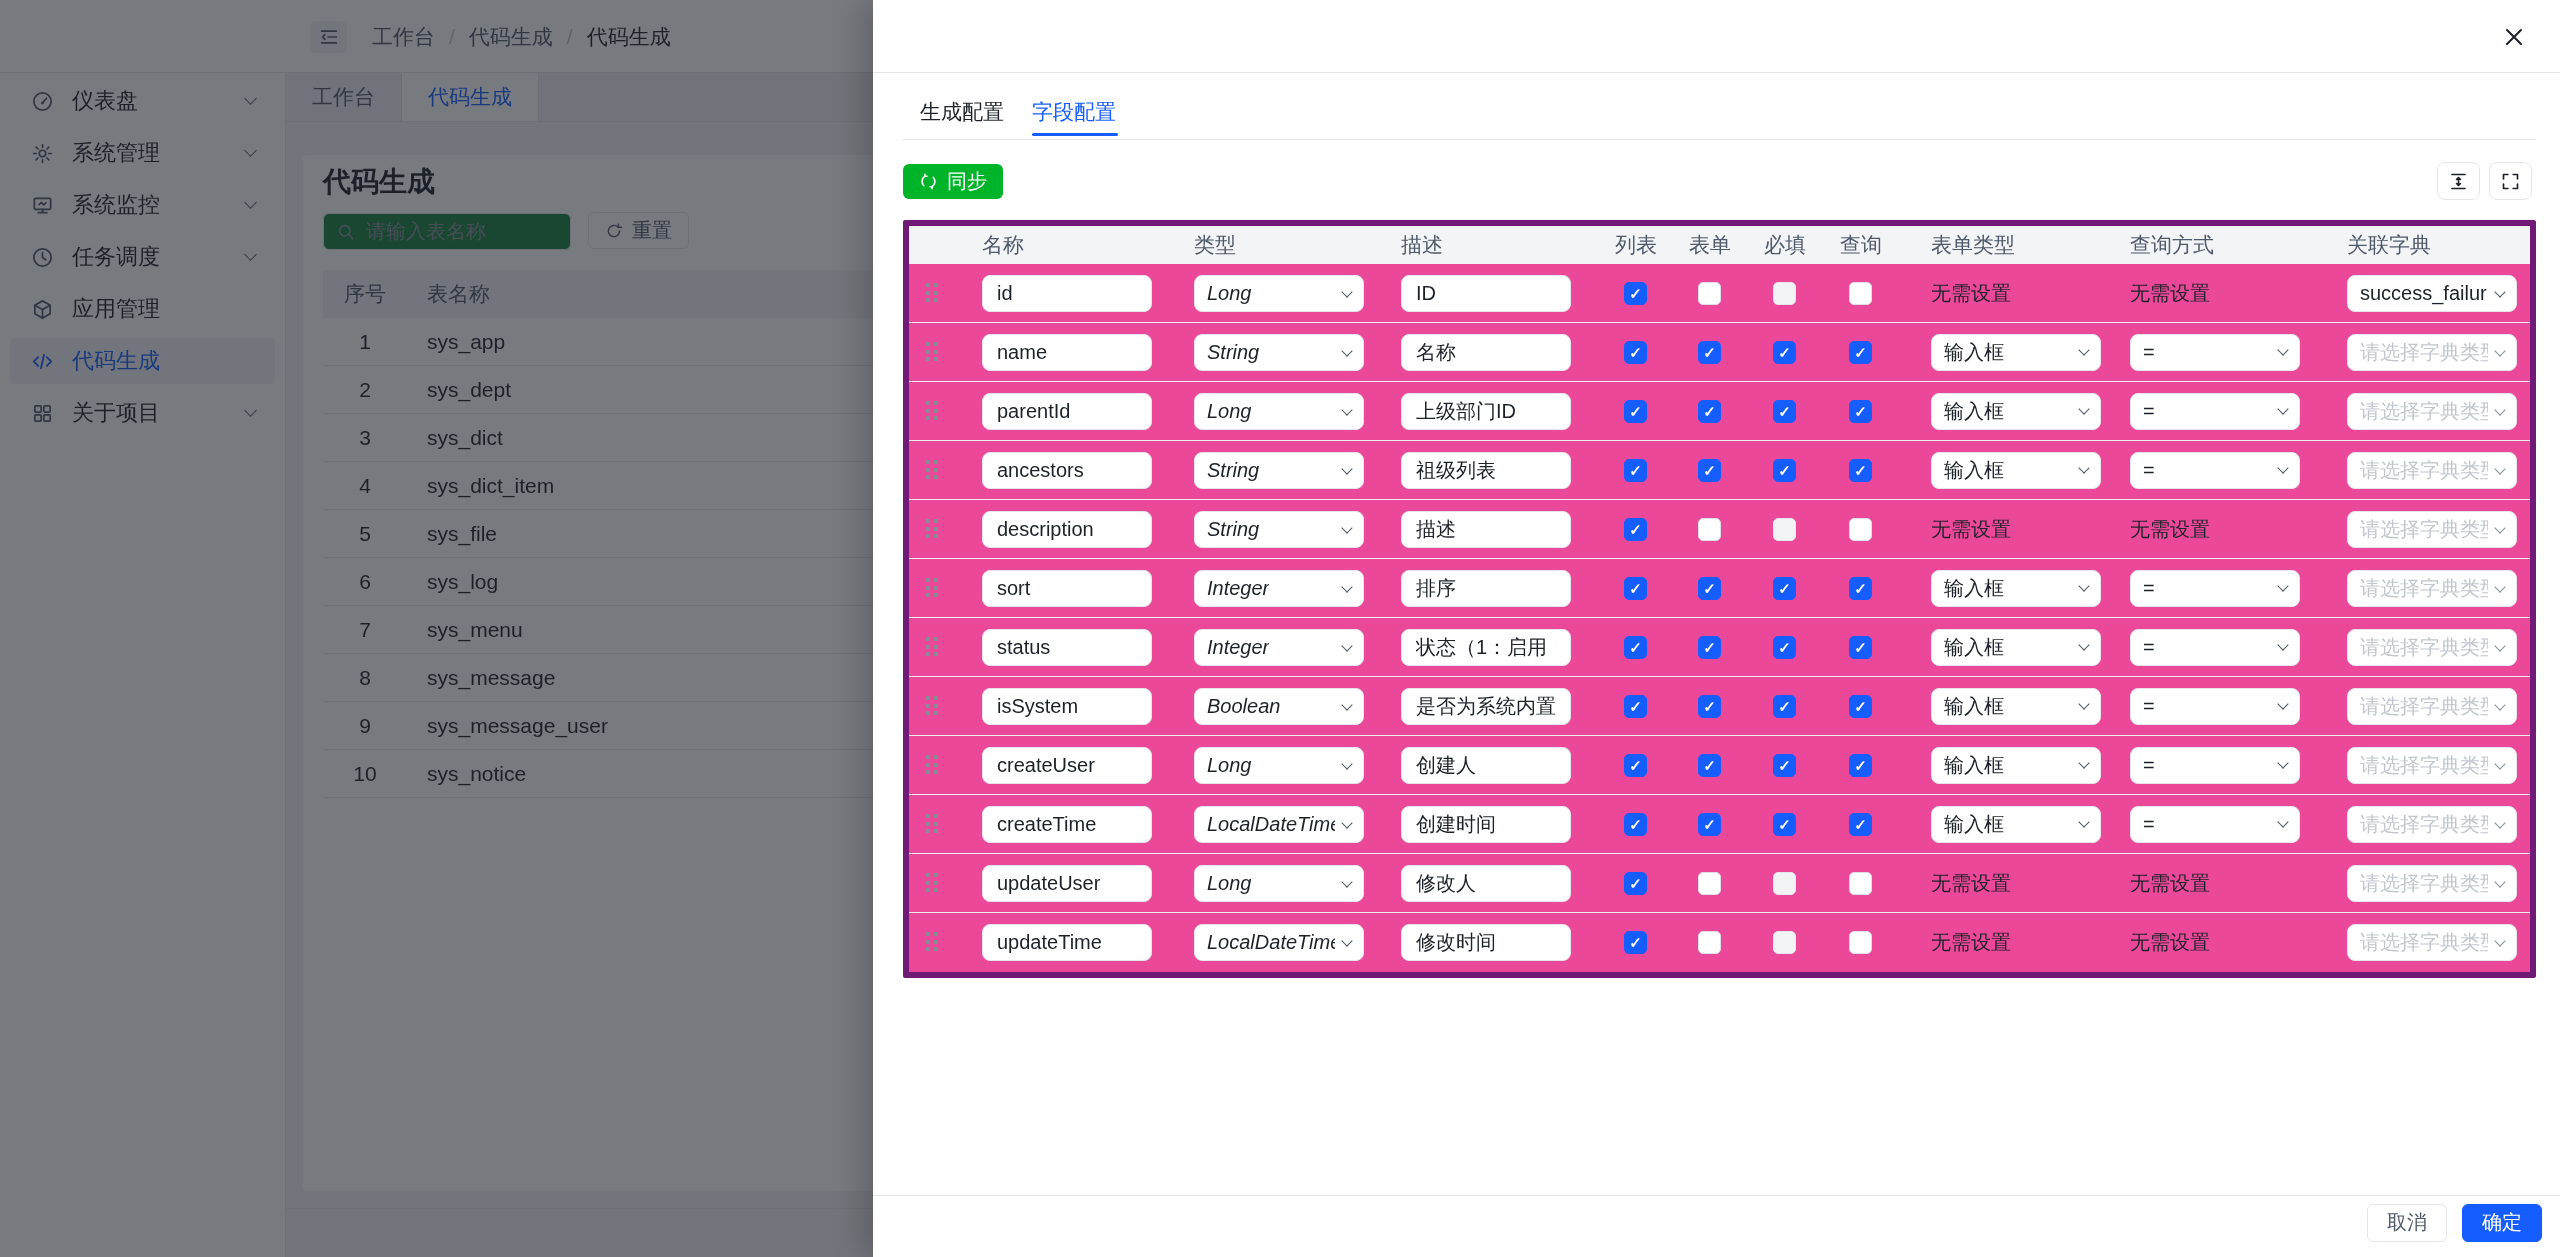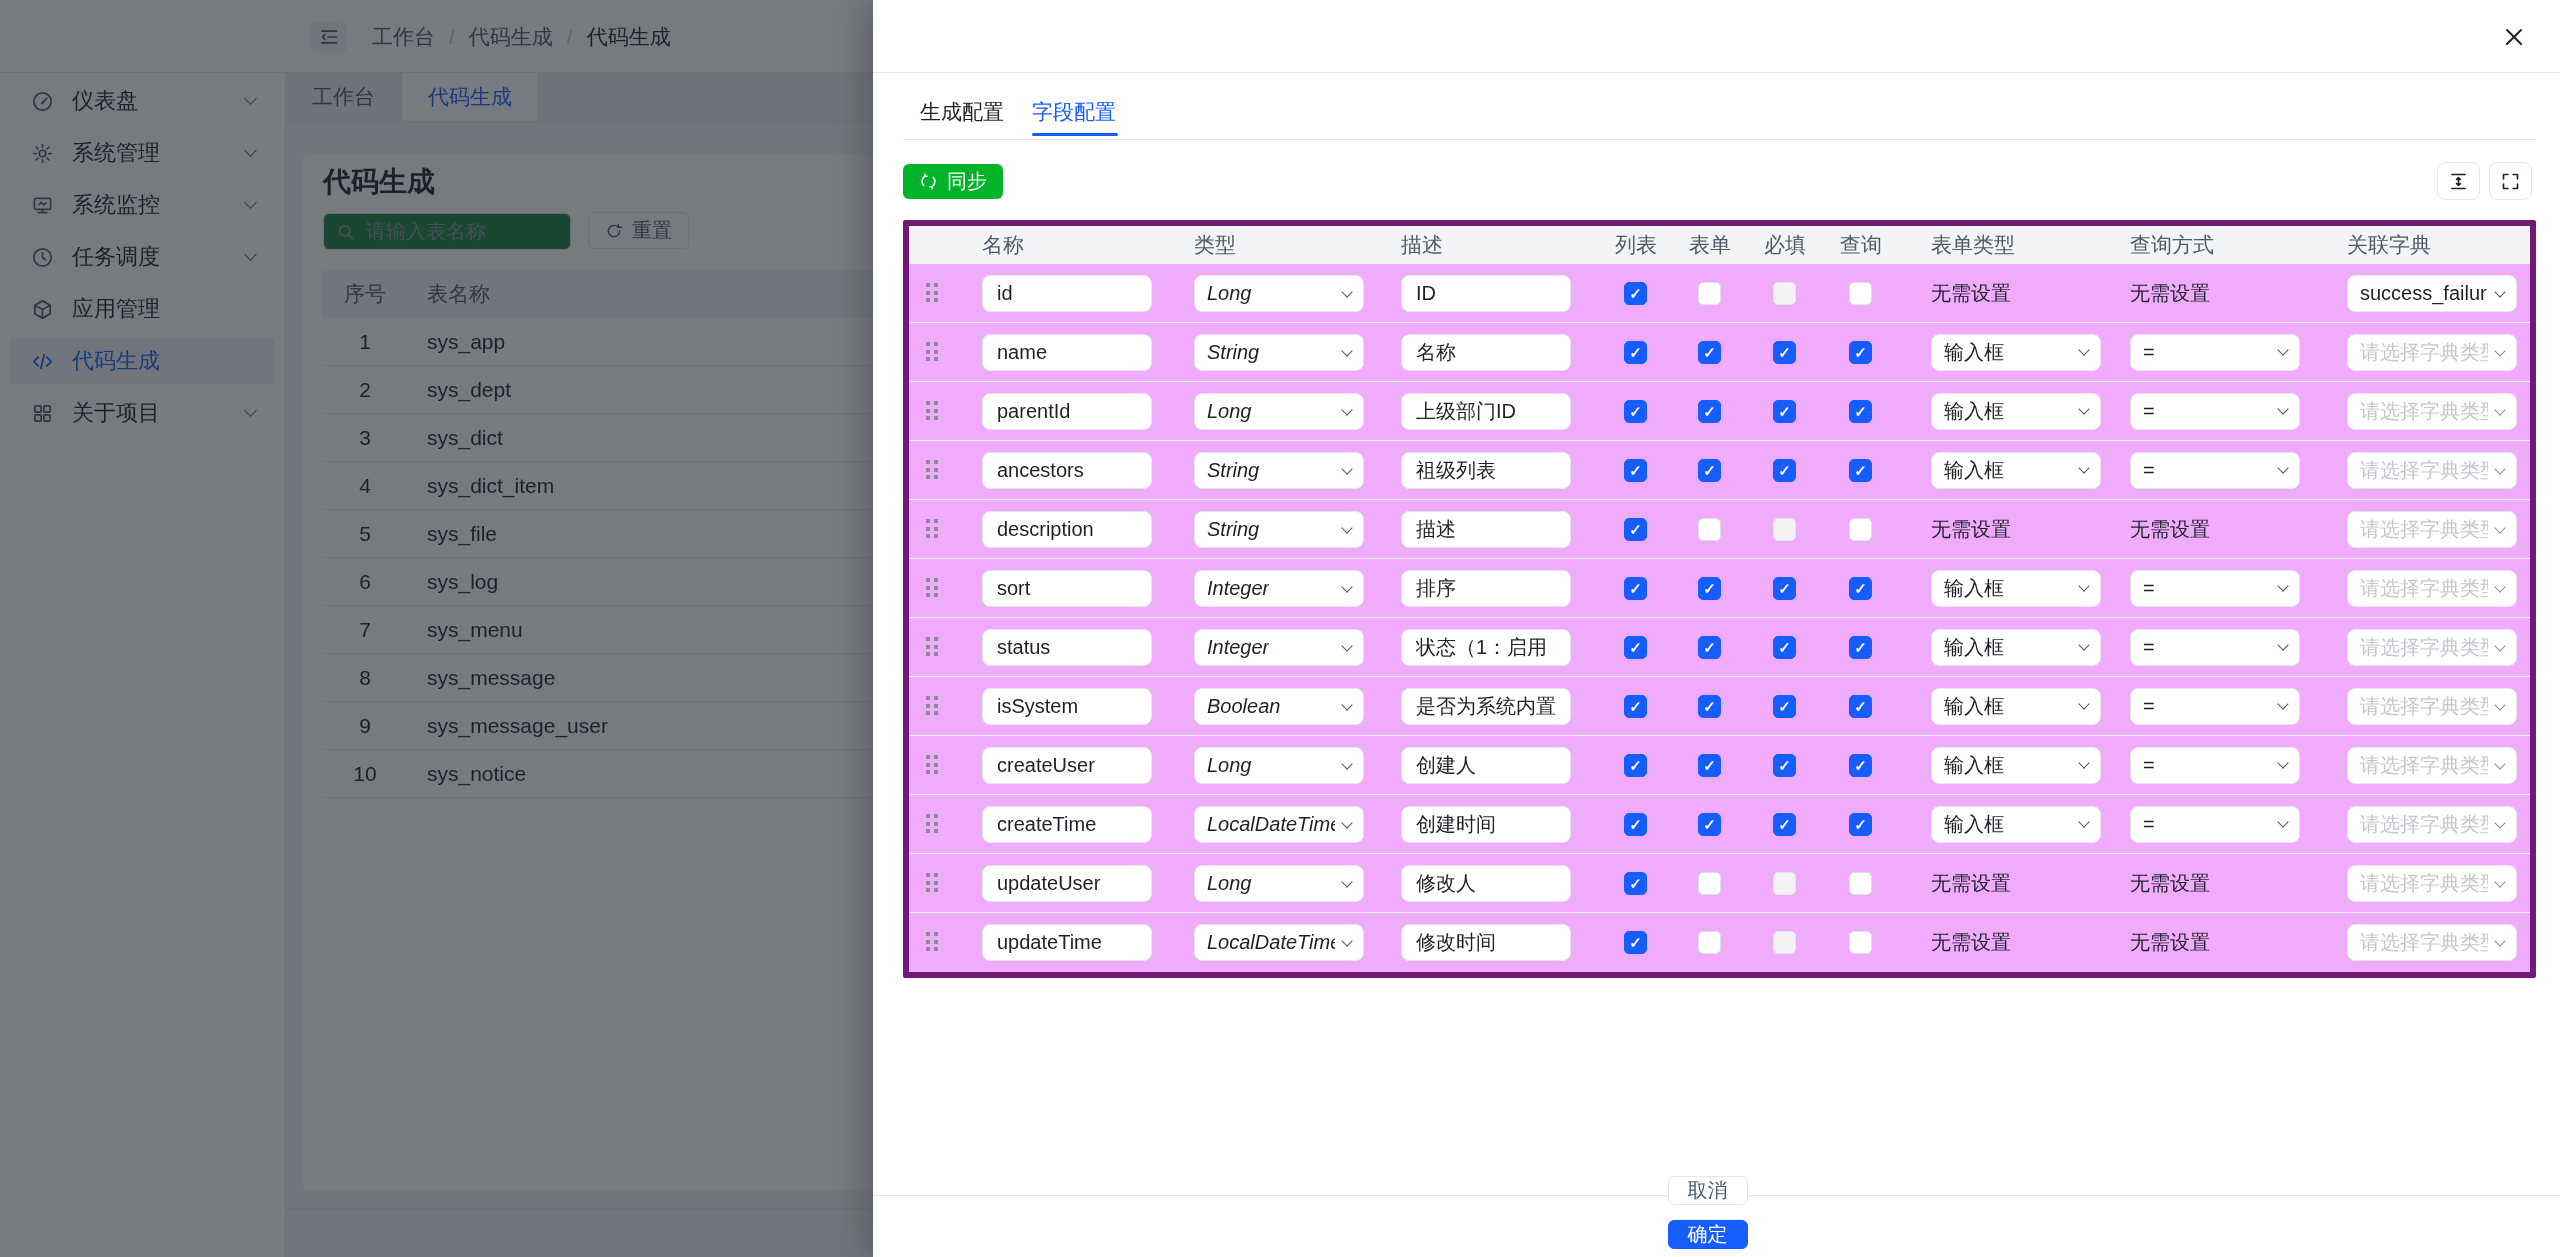--- a/index.html
+++ b/index.html
@@ -84,21 +84,21 @@
   .ftable { position:absolute; left:30px; top:220px; width:1633px; border:6px solid #701a75; border-radius:2px; }
   .f-head { height:38px; background:#f3f4f6; position:relative; font-size:21px; font-weight:500; color:var(--text-mid); }
   .f-head span { position:absolute; top:0; height:100%; display:flex; align-items:center; }
   .fh-name { left:73px; } .fh-type { left:285px; } .fh-desc { left:492px; }
   .fh-list { left:687px; width:80px; justify-content:center; }
   .fh-form { left:761px; width:80px; justify-content:center; }
   .fh-req  { left:836px; width:80px; justify-content:center; }
   .fh-query{ left:912px; width:80px; justify-content:center; }
   .fh-ft { left:1022px; } .fh-qt { left:1221px; } .fh-dict { left:1438px; }
 
-  .frow { position:relative; height:59px; border-bottom:1px solid #eef0f4; background:#f0abfc; }
+  .frow { position:relative; height:59px; border-bottom:1px solid #eef0f4; background:#ec4899; }
   .frow:last-child { border-bottom:none; }
   .drag { position:absolute; left:17px; top:19px; display:grid; grid-template-columns:repeat(2,4px); grid-auto-rows:4px; gap:3.5px; cursor:grab; }
   .drag i { background:#878c94; }
   .inp { position:absolute; top:11px; height:37px; border:1px solid var(--border); border-radius:8px; padding:0 14px; font-size:20px; color:var(--text-dark); font-family:inherit; outline:none; background:#fff; }
   .f-name { left:73px; width:170px; }
   .f-desc { left:492px; width:170px; }
   .sel { height:37px; border:1px solid var(--border); border-radius:8px; background:#fff; display:flex; align-items:center; justify-content:space-between; padding:0 12px; font-size:20px; color:var(--text-dark); cursor:pointer; }
   .sel .sel-text { white-space:nowrap; overflow:hidden; }
   .chev { width:8px; height:8px; border-right:1.6px solid var(--text-mid); border-bottom:1.6px solid var(--text-mid); transform:rotate(45deg); flex:none; margin-top:-4px; margin-left:8px; }
   .sel.placeholder { color:var(--text-light); }
@@ -109,21 +109,21 @@
   .slot-qt { position:absolute; left:1221px; top:0; width:170px; height:100%; display:flex; align-items:center; }
   .slot-ft .sel, .slot-qt .sel { width:170px; }
   .none-text { font-size:20px; color:var(--text-dark); }
 
   .cb { position:absolute; top:18px; width:23px; height:23px; border-radius:5px; border:1.5px solid #dcdfe6; background:#fff; display:flex; align-items:center; justify-content:center; cursor:pointer; }
   .cb.checked { background:var(--primary); border-color:var(--primary); }
   .cb.checked::after { content:"✓"; color:#fff; font-size:15px; font-weight:700; line-height:1; }
   .cb.disabled { background:var(--bg-light); border-color:var(--border); cursor:not-allowed; }
   .cb-list { left:715px; } .cb-form { left:789px; } .cb-req { left:864px; } .cb-query { left:940px; }
 
-  .drawer-footer { position:absolute; left:0; right:0; top:1195px; height:54px; border-top:1px solid var(--border); display:flex; align-items:center; justify-content:flex-end; gap:15px; padding-right:18px; background:#fff;flex-direction:column; }
+  .drawer-footer { position:absolute; left:0; right:0; top:1195px; height:54px; border-top:1px solid var(--border); display:flex; align-items:center; justify-content:flex-end; gap:15px; padding-right:18px; background:#fff; }
   .btn { height:38px; padding:0 19px; border-radius:6px; font-size:20px; cursor:pointer; font-family:inherit; display:flex; align-items:center; }
   .btn-cancel { background:#fff; border:1px solid var(--border); color:var(--text-mid); }
   .btn-ok { background:var(--primary); border:1px solid var(--primary); color:#fff; }
 </style>
 </head>
 <body>
 
 <div id="app">
 
   <header class="topbar">

